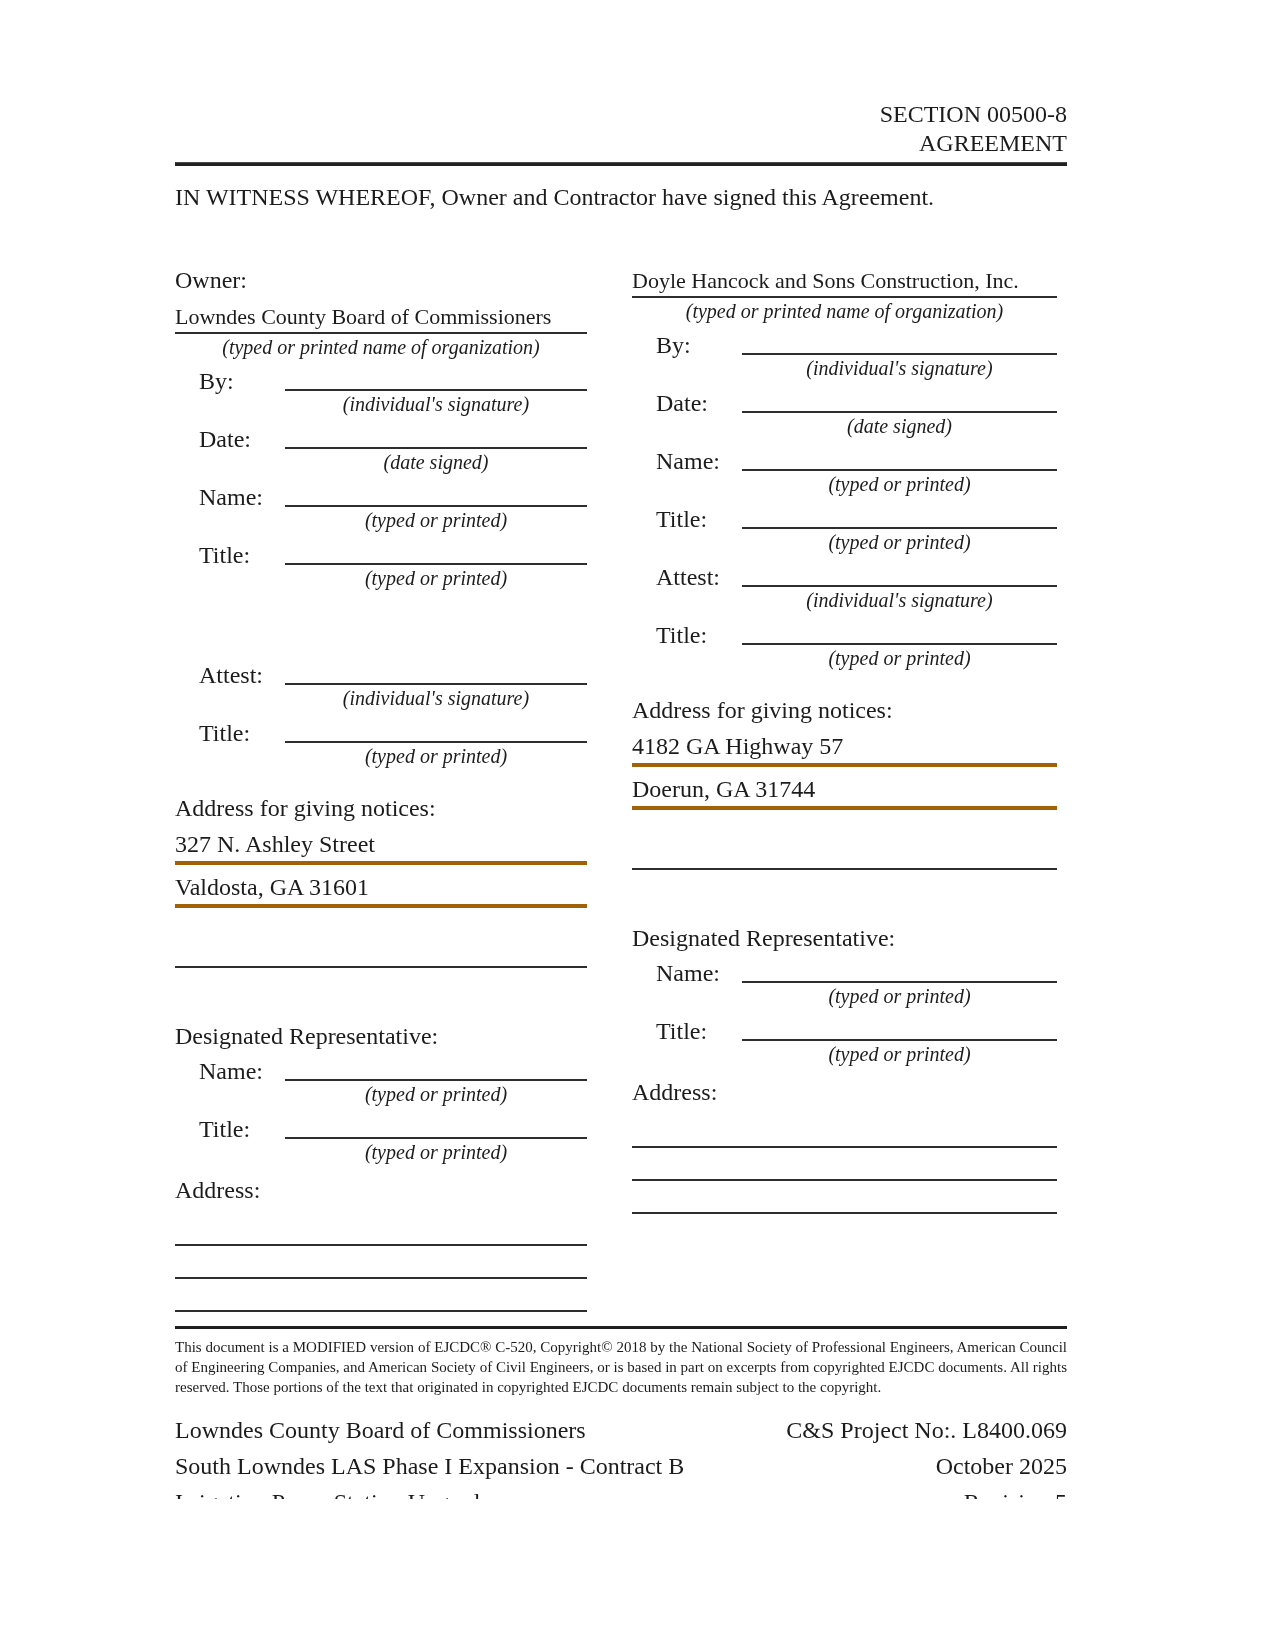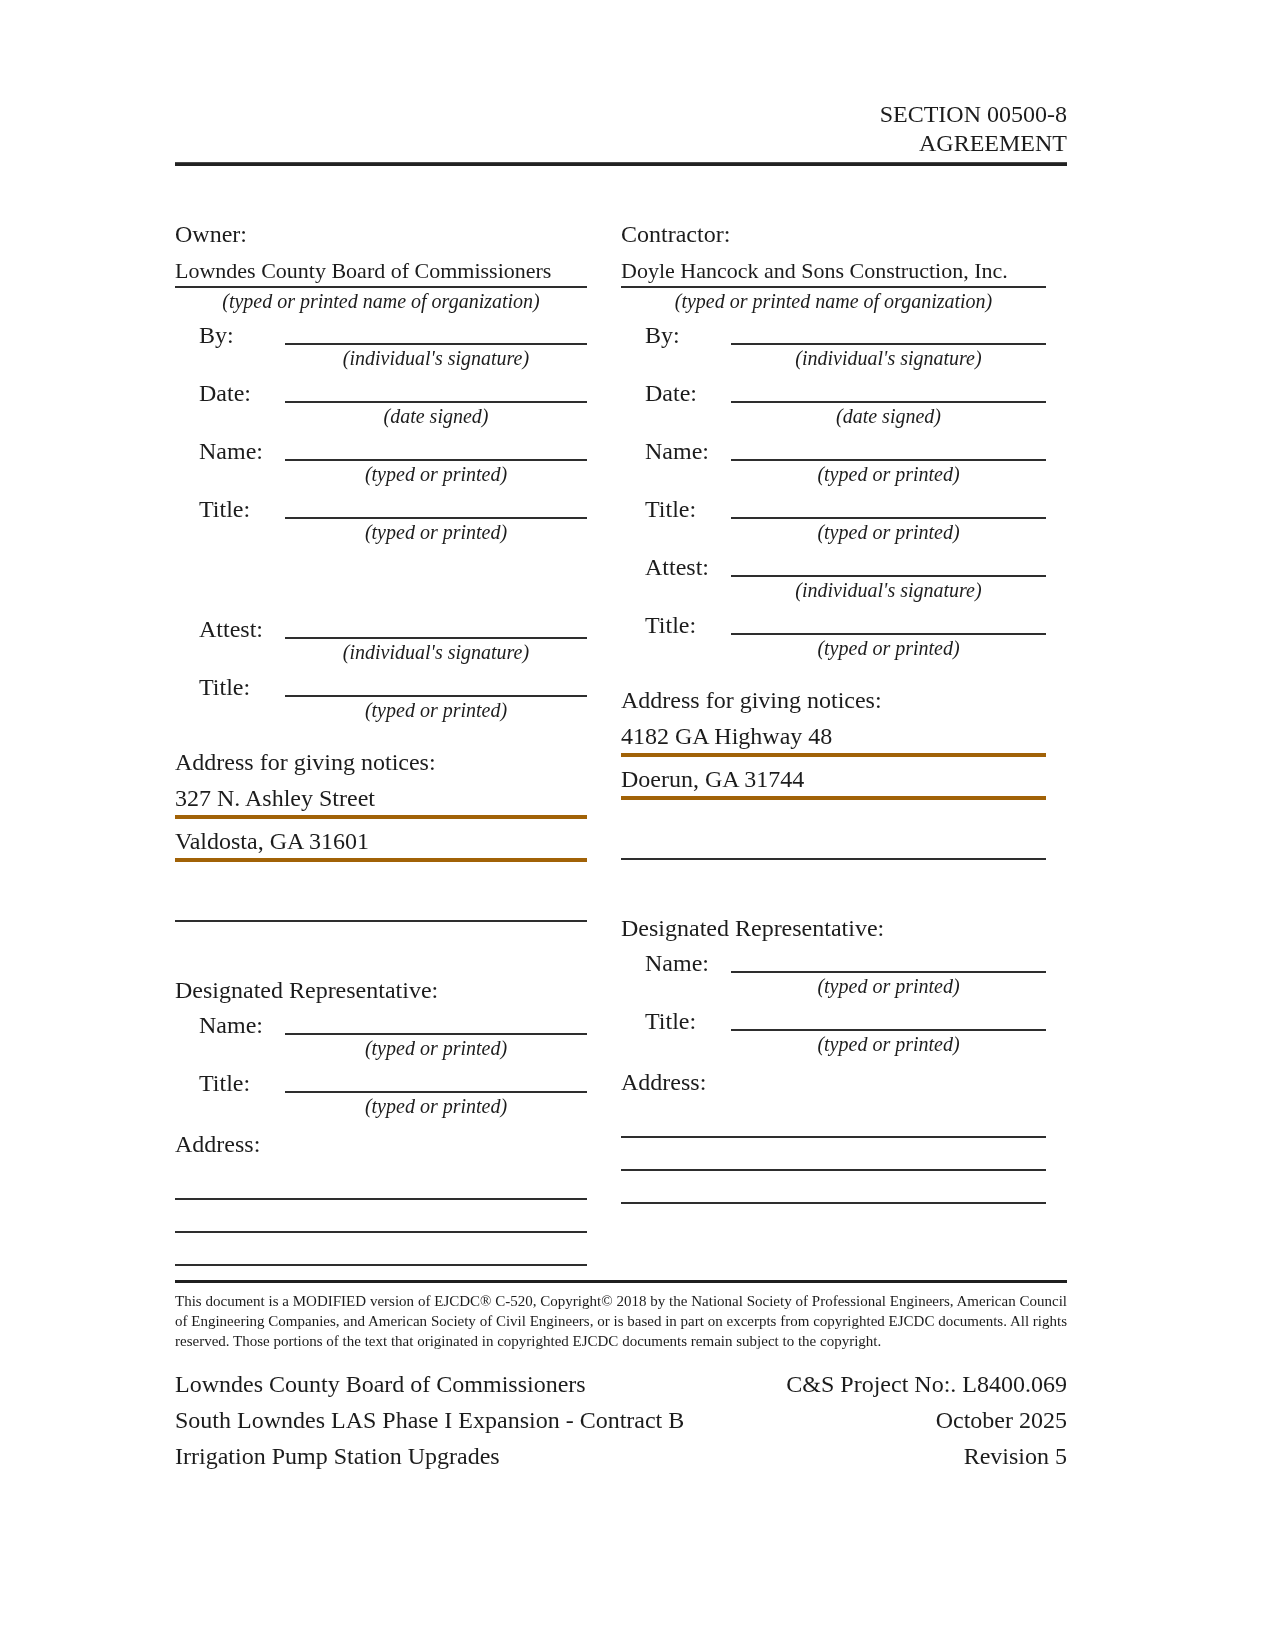--- a/index.html
+++ b/index.html
@@ -15,21 +15,21 @@
   
   .doc-header { margin-top: 100px; text-align: right; line-height: 29px; }
   .header-rule { margin-top: 4px; height: 4px; border-top: 1px solid #4a4a4a; border-bottom: 3px solid #222; }
 
   .witness-para { margin: 16px 0 0 0; line-height: 30px; }
   .effective-para { margin: 12px 0 0 0; line-height: 30px; }
   .eff-line1 { white-space: nowrap; }
   .blank-inline { display: inline-block; width: 268px; border-bottom: 2px solid #2e2e2e; height: 22px; vertical-align: baseline; margin: 0 4px; }
 
   
-  .columns { margin-top: 54px; display: grid; grid-template-columns: 412px 425px; column-gap: 34px; align-items: start; }
+  .columns { margin-top: 54px; display: grid; grid-template-columns: 412px 425px; column-gap: 45px; align-items: start; }
   .party-label { line-height: 28px; margin-bottom: 8px; }
   .org-name { font-size: 22px; line-height: 29px; border-bottom: 2px solid #2e2e2e; padding-bottom: 1px; white-space: nowrap; }
   .org-caption { text-align: center; font-style: italic; font-size: 20px; line-height: 26px; margin-bottom: 4px; }
 
   .field { display: flex; margin-top: 4px; }
   .flabel { width: 86px; flex-shrink: 0; line-height: 30px; align-self: flex-start; padding-top: 2px; margin-left: 24px; }
   .fbody { flex: 1; }
   .fline { display: block; height: 27px; border-bottom: 2px solid #2e2e2e; }
   .fcaption { display: block; text-align: center; font-style: italic; font-size: 20px; line-height: 27px; }
 
@@ -58,20 +58,21 @@
 
 <div class="page">
   <div class="content">
 
     <div class="doc-header">
       <div>SECTION 00500-8</div>
       <div>AGREEMENT</div>
     </div>
     <div class="header-rule"></div>
 
+    <p class="witness-para">IN WITNESS WHEREOF, Owner and Contractor have signed this Agreement.</p>
 
 
     <div class="columns">
 
       <div class="col">
         <div class="party-label">Owner:</div>
         <div class="org-name">Lowndes County Board of Commissioners</div>
         <div class="org-caption">(typed or printed name of organization)</div>
 
         <div class="field">
@@ -147,21 +148,20 @@
           </span>
         </div>
 
         <div class="plain-heading">Address:</div>
         <div class="bot-blank1"></div>
         <div class="bot-blank"></div>
         <div class="bot-blank"></div>
       </div>
 
       <div class="col">
-        <div class="party-label">Contractor:</div>
         <div class="org-name">Doyle Hancock and Sons Construction, Inc.</div>
         <div class="org-caption">(typed or printed name of organization)</div>
 
         <div class="field">
           <span class="flabel">By:</span>
           <span class="fbody">
             <span class="fline"></span>
             <span class="fcaption">(individual's signature)</span>
           </span>
         </div>
@@ -201,21 +201,21 @@
 
         <div class="field">
           <span class="flabel">Title:</span>
           <span class="fbody">
             <span class="fline"></span>
             <span class="fcaption">(typed or printed)</span>
           </span>
         </div>
 
         <div class="addr-heading">Address for giving notices:</div>
-        <div class="addr-value">4182 GA Highway 48</div>
+        <div class="addr-value">4182 GA Highway 57</div>
         <div class="addr-value">Doerun, GA 31744</div>
         <div class="addr-blank"></div>
 
         <div class="rep-heading">Designated Representative:</div>
 
         <div class="field">
           <span class="flabel">Name:</span>
           <span class="fbody">
             <span class="fline"></span>
             <span class="fcaption">(typed or printed)</span>

